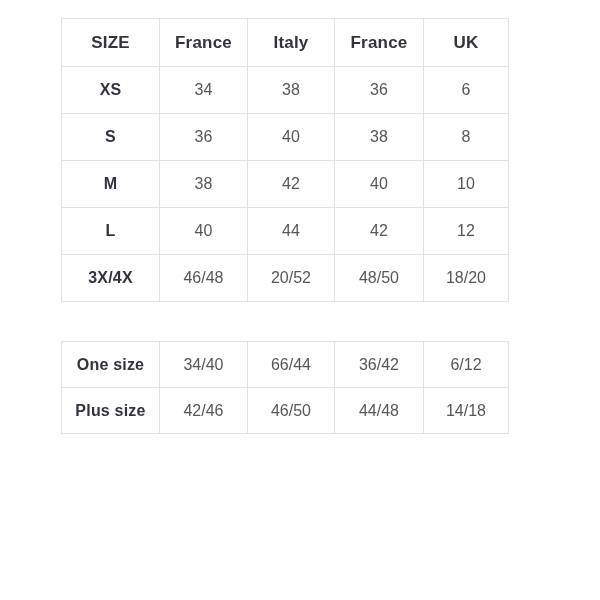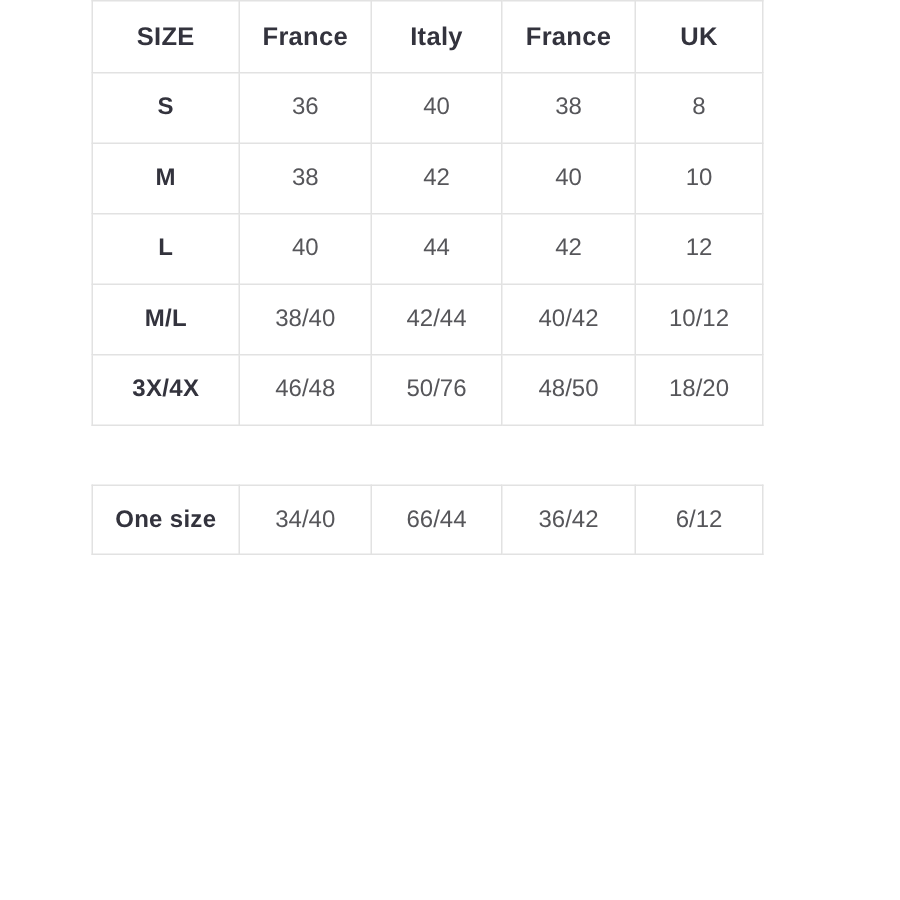--- a/index.html
+++ b/index.html
@@ -7,21 +7,21 @@
     padding: 0;
     background: #ffffff;
     width: 600px;
     height: 600px;
     font-family: "Liberation Sans", sans-serif;
     -webkit-font-smoothing: antialiased;
   }
   .chart-wrap {
     position: absolute;
     left: 61px;
-    top: 0;
+    top: 18px;
     width: 447px;
   }
   table {
     border-collapse: collapse;
     table-layout: fixed;
     width: 447px;
   }
   th, td {
     border: 1px solid #e2e2e2;
     text-align: center;
@@ -75,20 +75,27 @@
       <tr>
         <th>SIZE</th>
         <th>France</th>
         <th>Italy</th>
         <th>France</th>
         <th>UK</th>
       </tr>
     </thead>
     <tbody>
       <tr>
+        <td class="row-label">XS</td>
+        <td class="cell-value">34</td>
+        <td class="cell-value">38</td>
+        <td class="cell-value">36</td>
+        <td class="cell-value">6</td>
+      </tr>
+      <tr>
         <td class="row-label">S</td>
         <td class="cell-value">36</td>
         <td class="cell-value">40</td>
         <td class="cell-value">38</td>
         <td class="cell-value">8</td>
       </tr>
       <tr>
         <td class="row-label">M</td>
         <td class="cell-value">38</td>
         <td class="cell-value">42</td>
@@ -96,30 +103,23 @@
         <td class="cell-value">10</td>
       </tr>
       <tr>
         <td class="row-label">L</td>
         <td class="cell-value">40</td>
         <td class="cell-value">44</td>
         <td class="cell-value">42</td>
         <td class="cell-value">12</td>
       </tr>
       <tr>
-        <td class="row-label">M/L</td>
-        <td class="cell-value">38/40</td>
-        <td class="cell-value">42/44</td>
-        <td class="cell-value">40/42</td>
-        <td class="cell-value">10/12</td>
-      </tr>
-      <tr>
         <td class="row-label">3X/4X</td>
         <td class="cell-value">46/48</td>
-        <td class="cell-value">50/76</td>
+        <td class="cell-value">20/52</td>
         <td class="cell-value">48/50</td>
         <td class="cell-value">18/20</td>
       </tr>
     </tbody>
   </table>
 
   <table class="special-table">
     <colgroup>
       <col style="width:98px">
         <col style="width:88px">
@@ -128,16 +128,23 @@
         <col style="width:85px">
     </colgroup>
     <tbody>
       <tr>
         <td class="row-label">One size</td>
         <td class="cell-value">34/40</td>
         <td class="cell-value">66/44</td>
         <td class="cell-value">36/42</td>
         <td class="cell-value">6/12</td>
       </tr>
+      <tr>
+        <td class="row-label">Plus size</td>
+        <td class="cell-value">42/46</td>
+        <td class="cell-value">46/50</td>
+        <td class="cell-value">44/48</td>
+        <td class="cell-value">14/18</td>
+      </tr>
     </tbody>
   </table>
 
 </div>
 
 </body></html>

